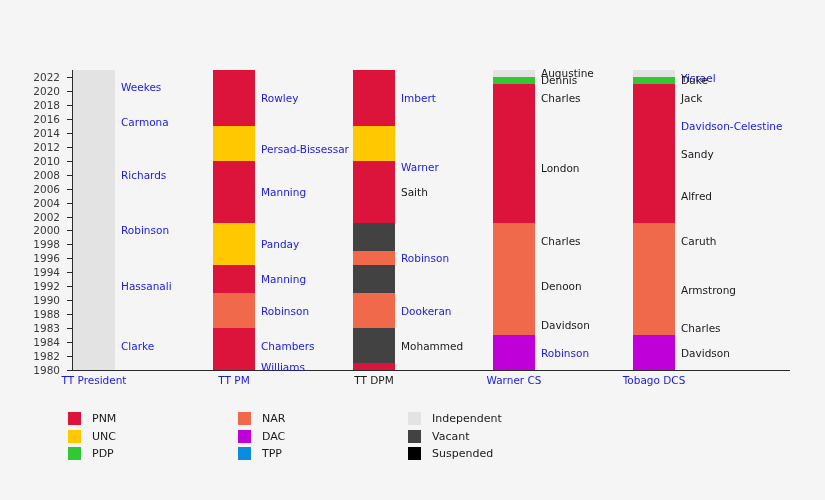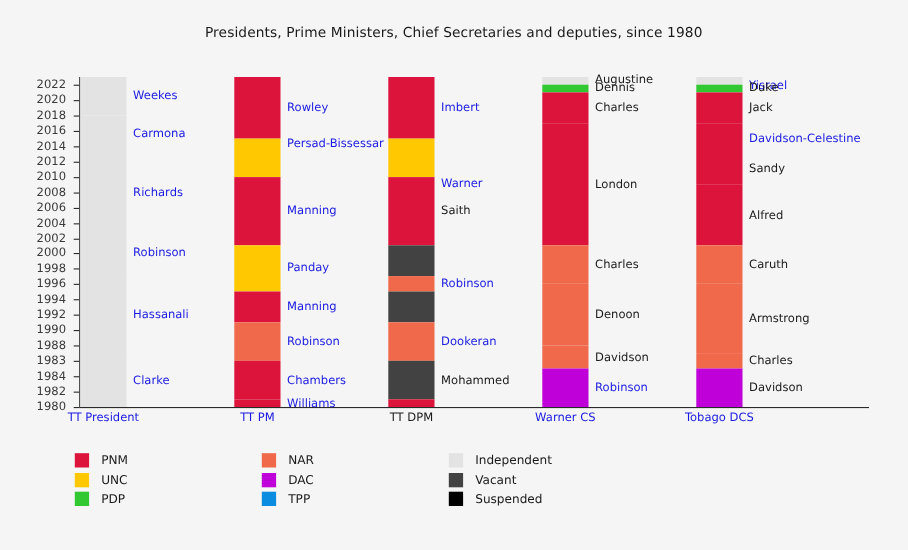--- a/index.html
+++ b/index.html
@@ -89,21 +89,20 @@
     font-size:11px;
     color:#1a1a1a;
     white-space:nowrap;
   }
 </style>
 </head>
 <body>
 
 <div id="chart-root">
 
-  <div class="chart-title">Presidents, Prime Ministers, Chief Secretaries and deputies, since 1980</div>
 
   <div class="plot" id="plot">
     <div class="axis-line y-axis"></div>
     <div class="axis-line x-axis"></div>
   <div class="ytick-mark" style="top: 76.9767px;"></div>
       <div class="ytick-label" style="top: 76.9767px; left: 16px;">2022</div>
       <div class="ytick-mark" style="top: 90.9302px;"></div>
       <div class="ytick-label" style="top: 90.9302px; left: 16px;">2020</div>
       <div class="ytick-mark" style="top: 104.884px;"></div>
       <div class="ytick-label" style="top: 104.884px; left: 16px;">2018</div>
@@ -157,21 +156,21 @@
         <div class="seg" title="Hassanali" style="top: 251.395px; height: 69.7674px; background: rgb(227, 227, 227);"></div>
         <div class="seg-label lbl-blue" style="top: 286.279px;">Hassanali</div>
         <div class="seg" title="Clarke" style="top: 321.163px; height: 48.8372px; background: rgb(227, 227, 227);"></div>
         <div class="seg-label lbl-blue" style="top: 345.581px;">Clarke</div>
       </div>
       <div class="xtick-label lbl-blue" style="left: 94px;">TT President</div>
       <div class="col" style="left: 213px; top: 0px; height: 500px;">
         <div class="seg" title="Rowley" style="top: 70px; height: 55.814px; background: rgb(220, 20, 60);"></div>
         <div class="seg-label lbl-blue" style="top: 97.907px;">Rowley</div>
         <div class="seg" title="Persad-Bissessar" style="top: 125.814px; height: 34.8837px; background: rgb(255, 200, 0);"></div>
-        <div class="seg-label lbl-blue" style="top: 131px;">Persad-Bissessar</div>
+        <div class="seg-label lbl-blue" style="top: 149px;">Persad-Bissessar</div>
         <div class="seg" title="Manning" style="top: 160.698px; height: 62.7907px; background: rgb(220, 20, 60);"></div>
         <div class="seg-label lbl-blue" style="top: 192.093px;">Manning</div>
         <div class="seg" title="Panday" style="top: 223.488px; height: 41.8605px; background: rgb(255, 200, 0);"></div>
         <div class="seg-label lbl-blue" style="top: 244.419px;">Panday</div>
         <div class="seg" title="Manning" style="top: 265.349px; height: 27.907px; background: rgb(220, 20, 60);"></div>
         <div class="seg-label lbl-blue" style="top: 279.302px;">Manning</div>
         <div class="seg" title="Robinson" style="top: 293.256px; height: 34.8837px; background: rgb(240, 105, 75);"></div>
         <div class="seg-label lbl-blue" style="top: 310.698px;">Robinson</div>
         <div class="seg" title="Chambers" style="top: 328.14px; height: 34.8837px; background: rgb(220, 20, 60);"></div>
         <div class="seg-label lbl-blue" style="top: 345.581px;">Chambers</div>

